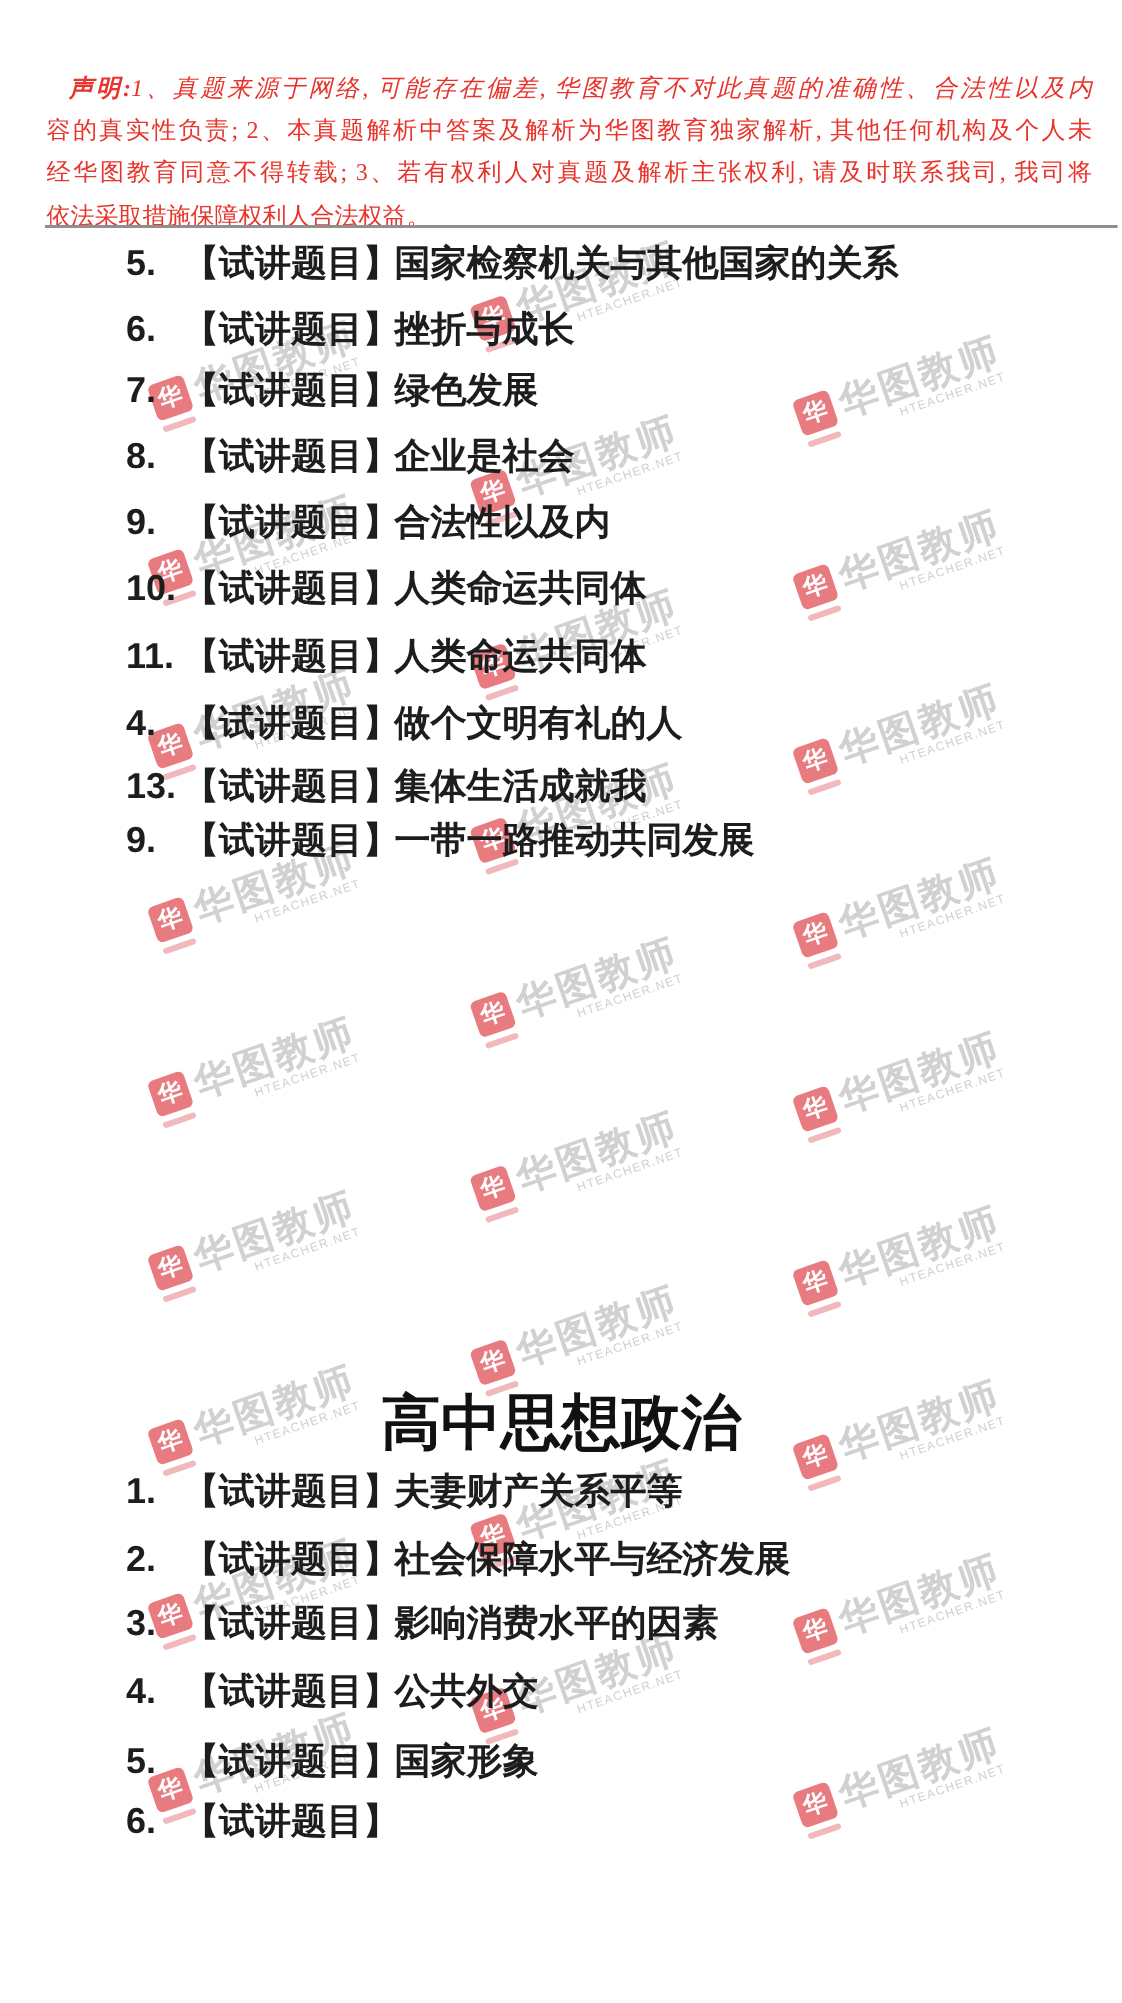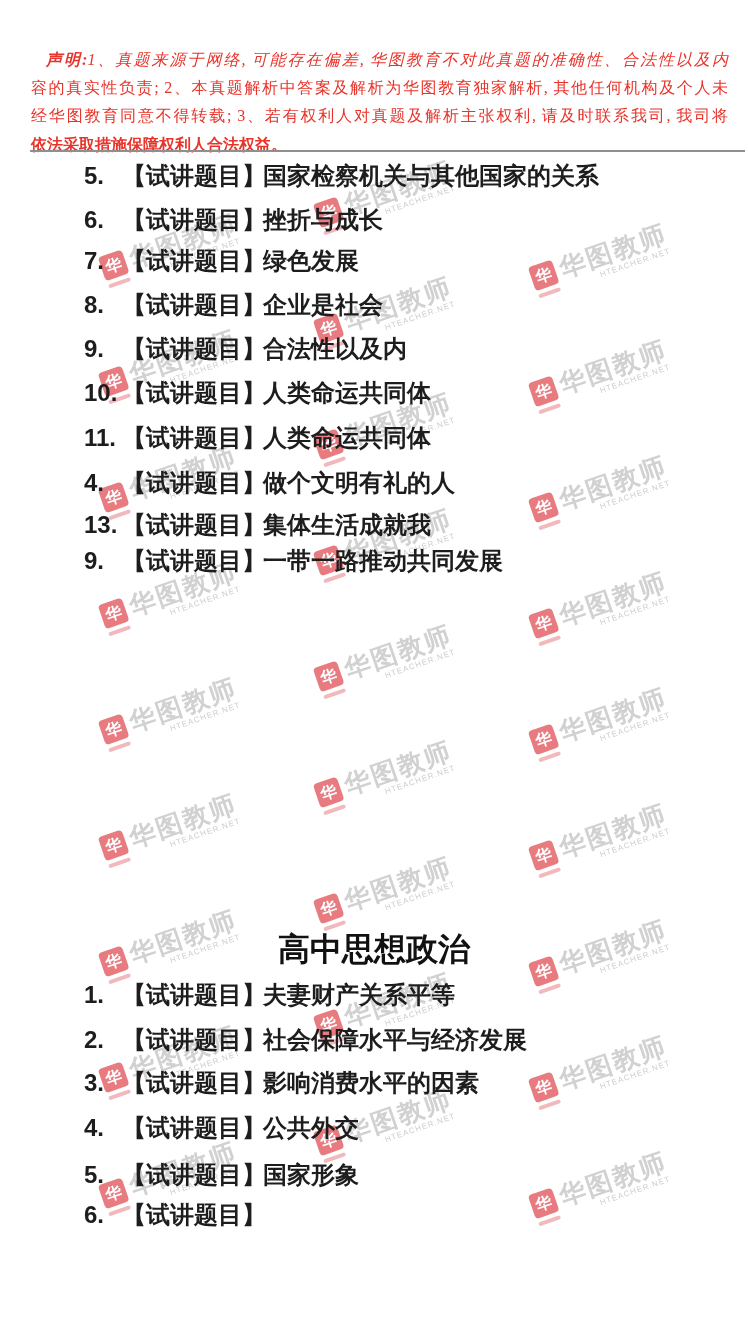--- a/index.html
+++ b/index.html
@@ -19,34 +19,34 @@
     position:absolute;left:30px;top:5px;font-size:26px;font-weight:700;color:#c9c9c9;
     letter-spacing:2px;white-space:nowrap;opacity:.85;
   }
   .wm-site{position:absolute;left:66px;top:36px;font-size:8px;color:#cfcfcf;letter-spacing:1px;white-space:nowrap;}
   
   .disclaimer{
     position:absolute;z-index:2;left:31px;top:46px;width:697px;
     font-family:"Liberation Serif",serif;color:#e8342b;font-size:16px;line-height:28.2px;
   }
   .dline{height:28.2px;text-align:justify;text-align-last:justify;}
-  .dline.last{text-align:right;text-align-last:left;font-weight:bold;}
+  .dline.last{text-align:right;text-align-last:left;}
   .dline.first{text-indent:15px;font-style:italic;}
   .dlabel{font-weight:700;}
   
   .divider{position:absolute;z-index:2;left:30px;top:150px;width:715px;height:2px;background:#8f8f8f;}
   
   .li-row{position:absolute;z-index:2;left:0;width:748px;height:30px;line-height:30px;
     font-weight:700;font-size:24px;color:#1d1d1d;}
   .num{position:absolute;left:84px;}
   .marker{position:absolute;left:122px;white-space:nowrap;}
   .title{position:absolute;left:263px;white-space:nowrap;}
   
   .heading{position:absolute;z-index:2;top:929px;left:0;width:748px;height:40px;line-height:40px;
-    text-align:center;font-size:32px;font-weight:700;color:#111;}
+    text-align:center;font-size:40px;font-weight:700;color:#111;}
 </style>
 </head>
 <body>
 
 <div class="page">
 
   <div class="wm-layer">
       <div class="wm" style="left: 101px; top: 243px;">
       <span class="wm-logo">华</span>
       <span class="wm-sub"></span>

